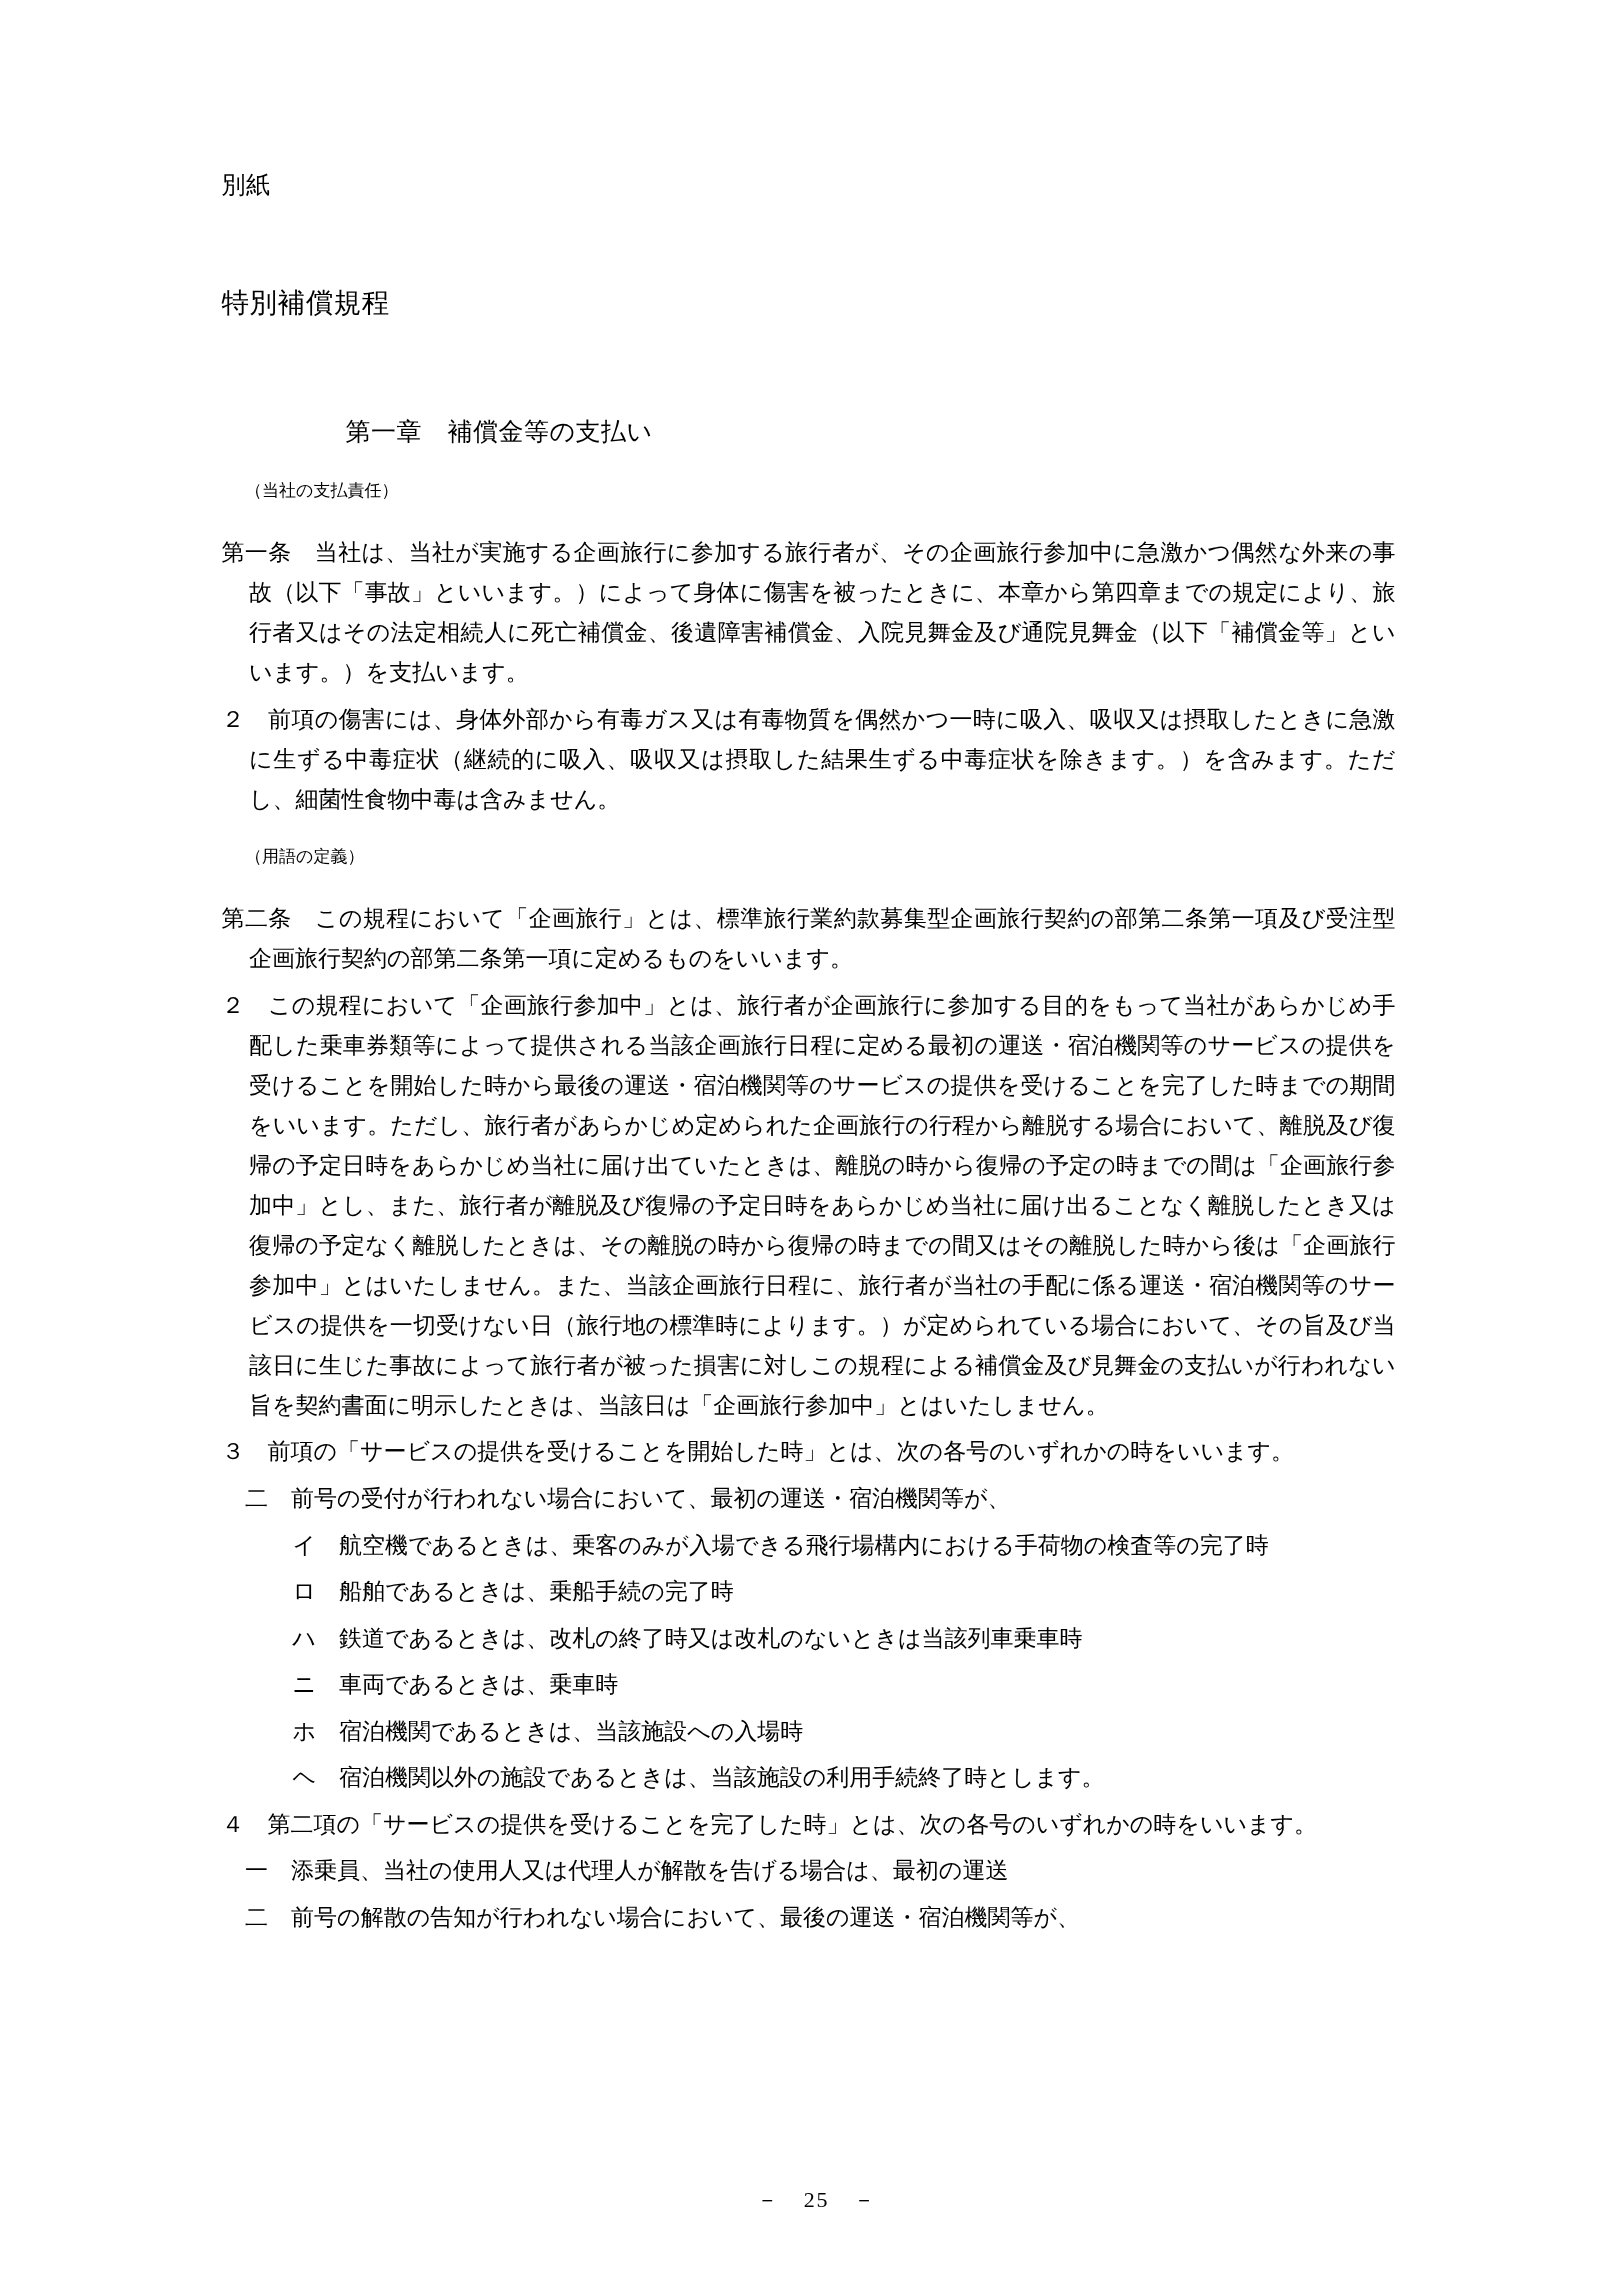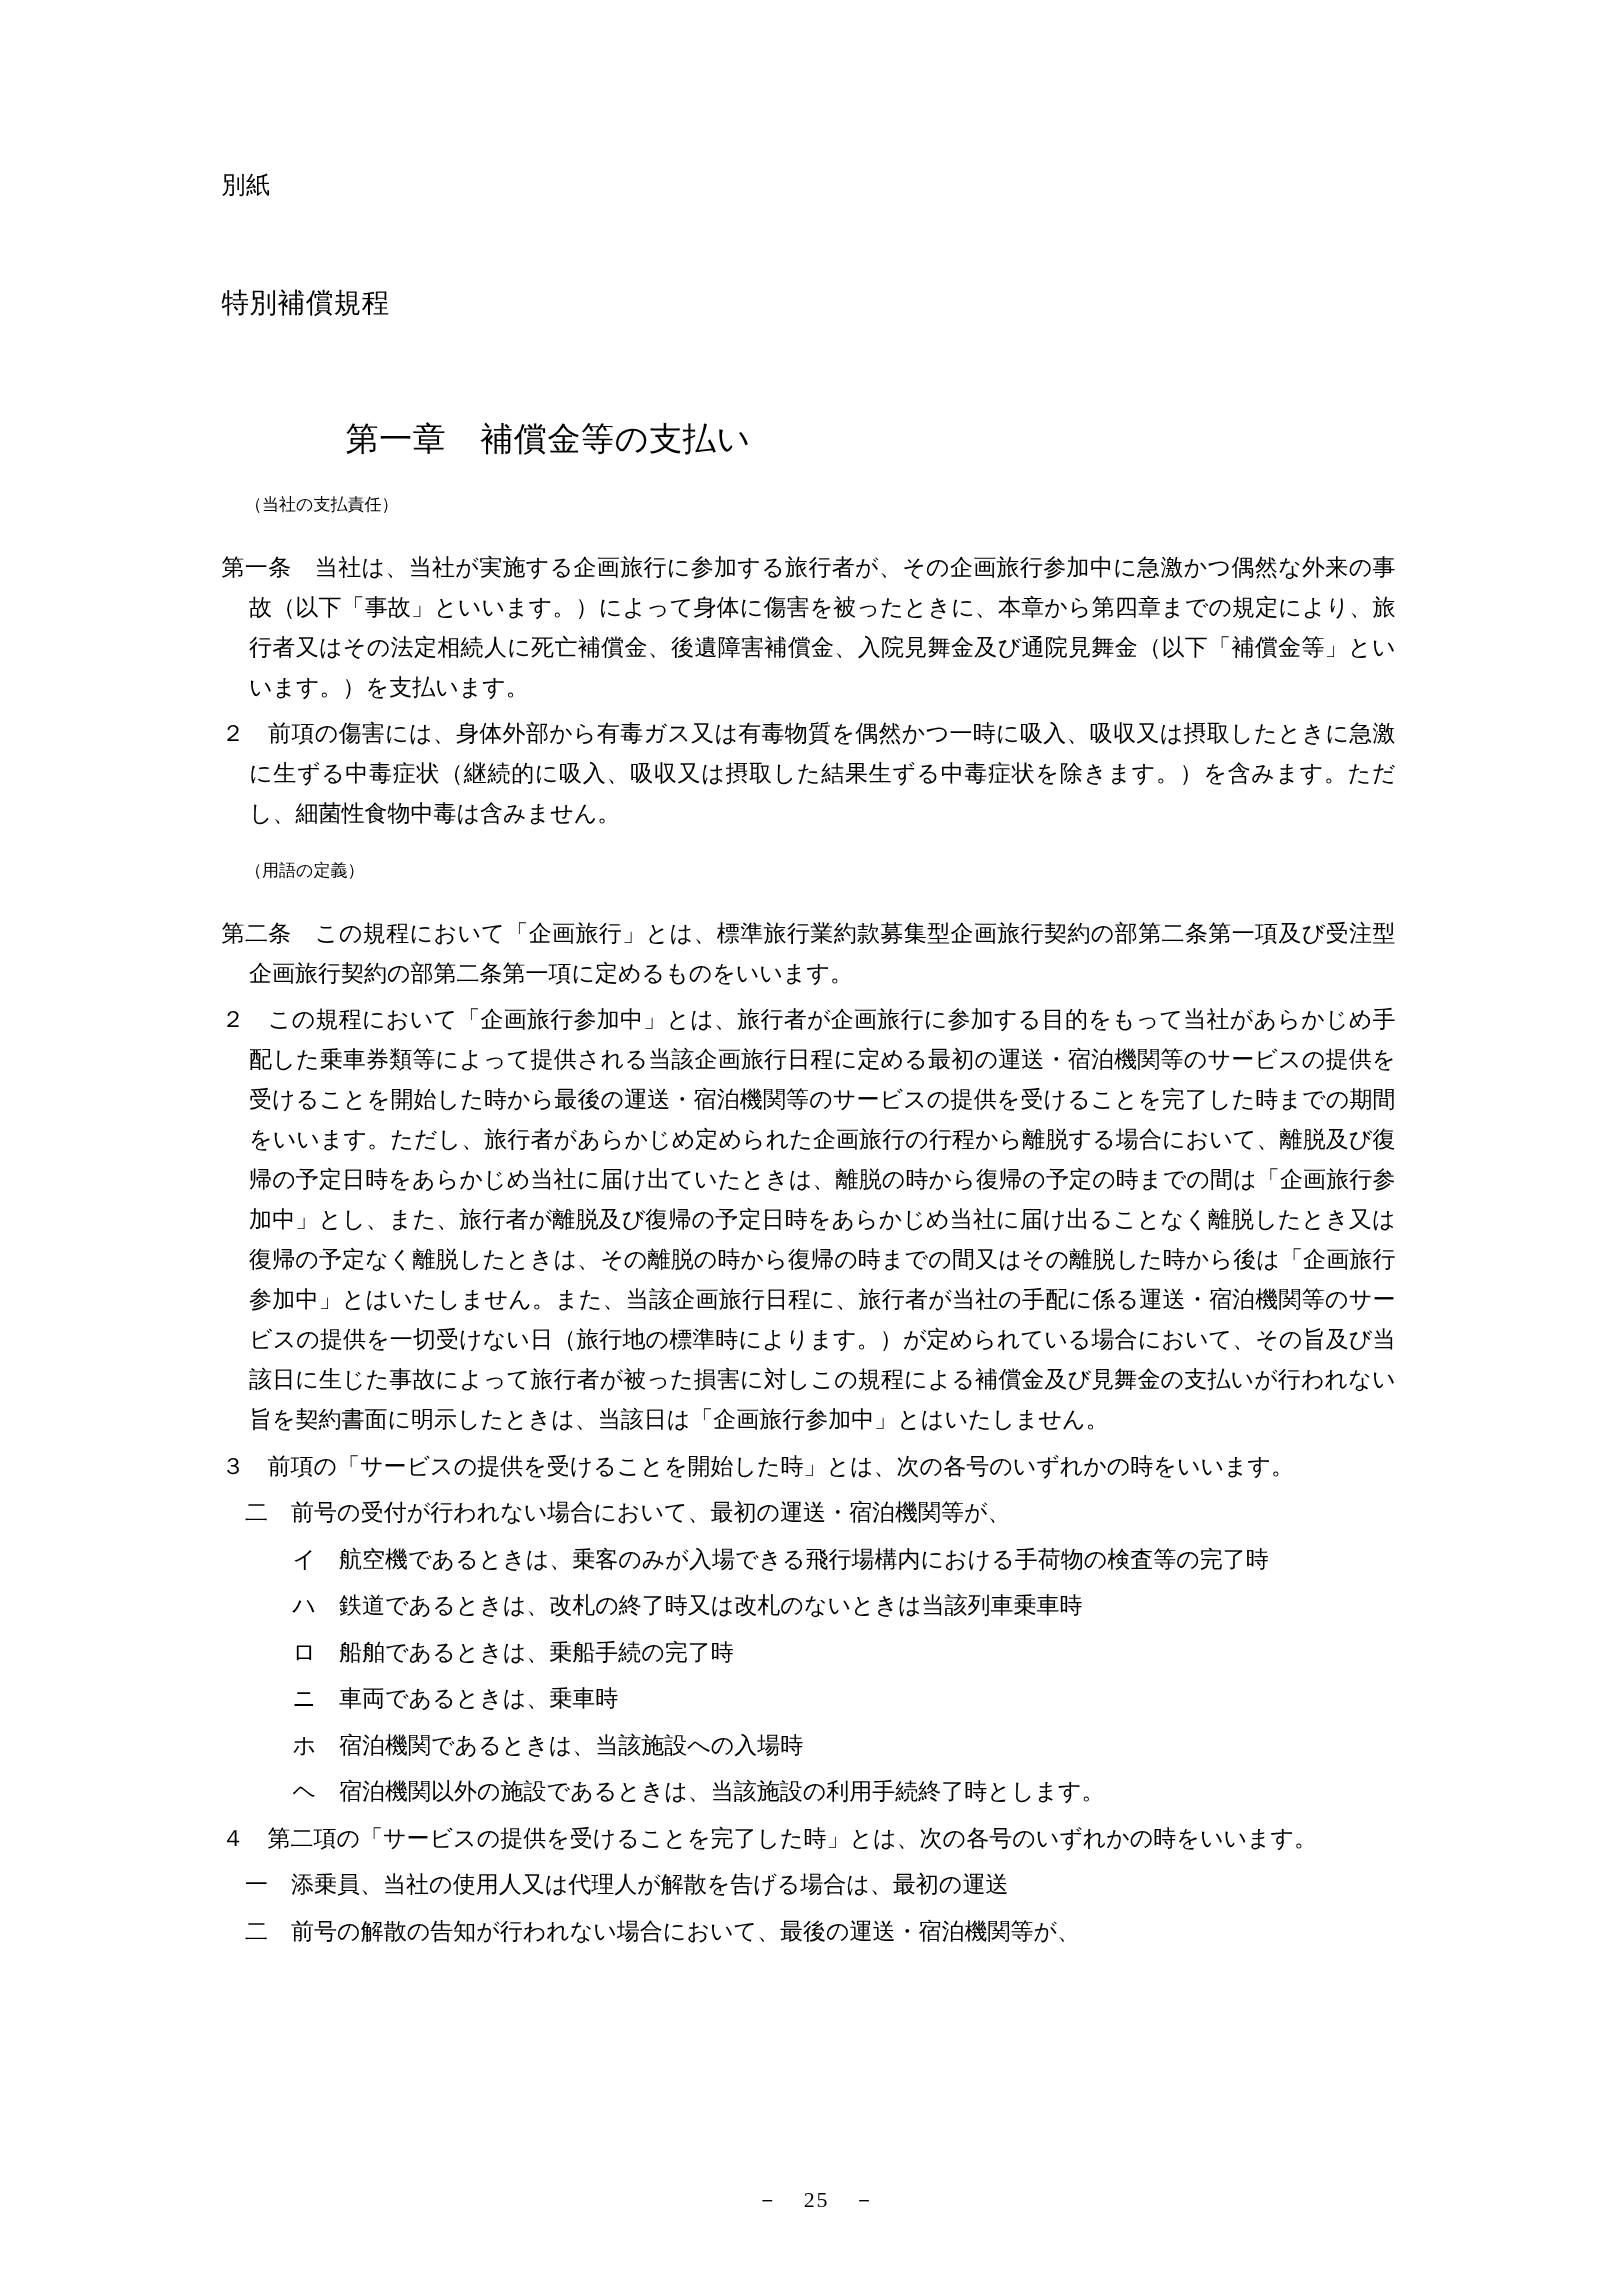--- a/index.html
+++ b/index.html
@@ -28,21 +28,21 @@
     font-size: 24px;
     margin: 0 0 0 0;
     letter-spacing: 0.02em;
   }
   .heading-title {
     font-size: 27.5px;
     margin: 72px 0 0 0;
     letter-spacing: 0.02em;
   }
   .chapter {
-    font-size: 33px;
+    font-size: 25px;
     margin: 82px 0 0 124px;
     letter-spacing: 0.02em;
   }
   .subhead {
     margin: 22px 0 0 23.6px;
     font-size: 17px;
   }
   
   p.para {
     margin: 6.5px 0 0 0;
@@ -127,25 +127,25 @@
 
     <p class="para sub-item">
       <span class="label">二</span><span>　前号の受付が行われない場合において、最初の運送・宿泊機関等が、</span>
     </p>
 
     <p class="para sub-sub-item">
       <span class="label">イ</span><span>　航空機であるときは、乗客のみが入場できる飛行場構内における手荷物の検査等の完了時</span>
     </p>
 
     <p class="para sub-sub-item">
-      <span class="label">ハ</span><span>　鉄道であるときは、改札の終了時又は改札のないときは当該列車乗車時</span>
+      <span class="label">ロ</span><span>　船舶であるときは、乗船手続の完了時</span>
     </p>
 
     <p class="para sub-sub-item">
-      <span class="label">ロ</span><span>　船舶であるときは、乗船手続の完了時</span>
+      <span class="label">ハ</span><span>　鉄道であるときは、改札の終了時又は改札のないときは当該列車乗車時</span>
     </p>
 
     <p class="para sub-sub-item">
       <span class="label">ニ</span><span>　車両であるときは、乗車時</span>
     </p>
 
     <p class="para sub-sub-item">
       <span class="label">ホ</span><span>　宿泊機関であるときは、当該施設への入場時</span>
     </p>
 

